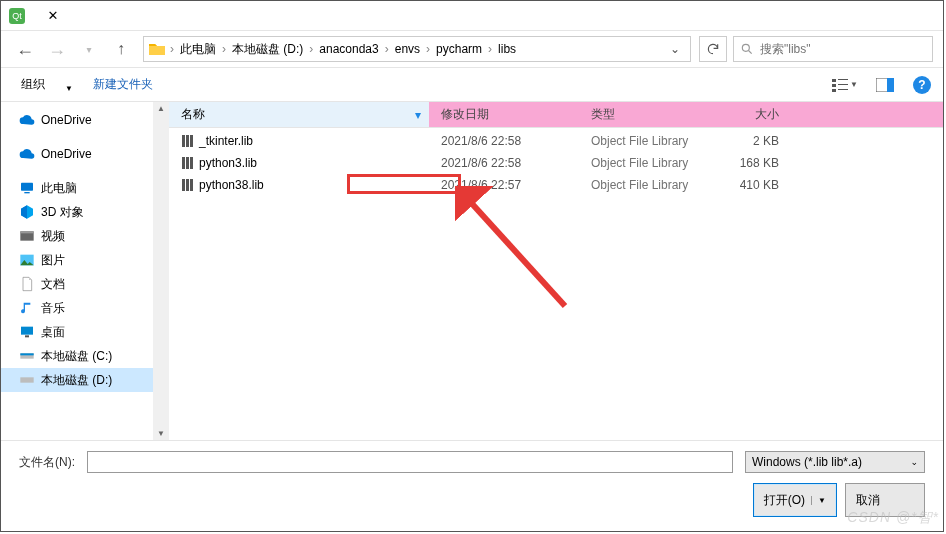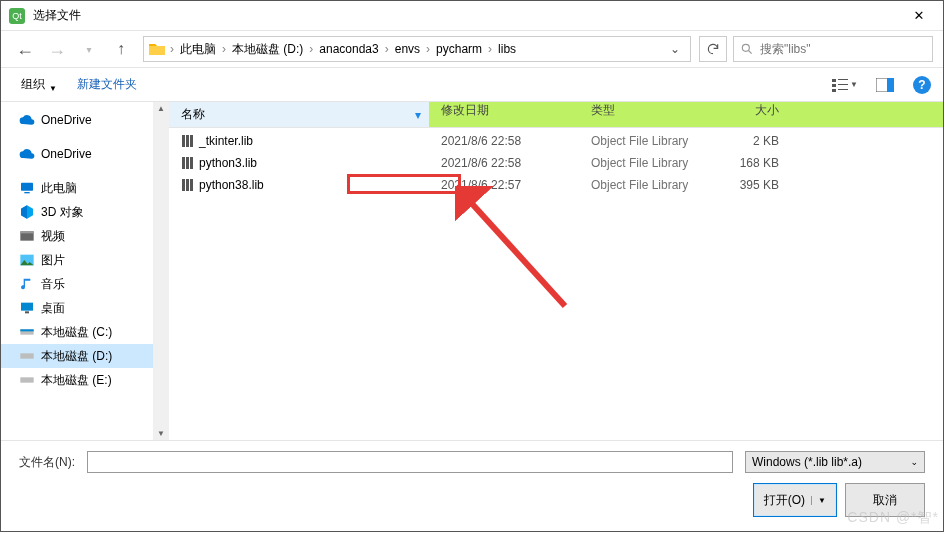--- a/index.html
+++ b/index.html
@@ -15,71 +15,70 @@
 .nav-up{font-size:16px}
 .addr{flex:1;height:26px;border:1px solid #ccc;display:flex;align-items:center;padding:0 4px;background:#fff;margin:0 4px}
 .addr .folder-ic{width:18px;height:18px;margin-right:2px}
 .addr .crumb{padding:2px 4px;cursor:pointer}
 .addr .sep{color:#888;padding:0 2px}
 .addr .drop{margin-left:auto;padding:0 6px;color:#555}
 .refresh{width:28px;height:26px;border:1px solid #ccc;display:flex;align-items:center;justify-content:center;margin-right:2px}
 .search{width:200px;height:26px;border:1px solid #ccc;display:flex;align-items:center;padding:0 6px;color:#888}
 .search input{border:none;outline:none;flex:1;margin-left:6px;color:#888}
 .toolbar{height:34px;display:flex;align-items:center;padding:0 12px;gap:4px;border-top:1px solid #e5e5e5}
-.toolbar .menu{color:#1a62b8;padding:4px 8px;cursor:pointer;display:flex;align-items:flex-end;gap:4px}
+.toolbar .menu{color:#1a62b8;padding:4px 8px;cursor:pointer;display:flex;align-items:flex-end;gap:20px}
 .toolbar .spacer{flex:1}
 .toolbar .view-btn{width:32px;height:24px;display:flex;align-items:center;justify-content:center;gap:2px;cursor:pointer;margin-left:4px}
 .toolbar .help{width:18px;height:18px;border-radius:50%;background:#1e88e5;color:#fff;display:flex;align-items:center;justify-content:center;font-weight:bold;margin-left:8px}
 .body{flex:1;display:flex;border-top:1px solid #e5e5e5;overflow:hidden}
 .sidebar{width:168px;border-right:1px solid #e5e5e5;overflow-y:auto;padding:6px 0}
 .side-item{height:24px;display:flex;align-items:center;padding-left:18px;gap:6px;cursor:pointer}
 .side-item.selected{background:#cce8ff}
 .side-item .icon{width:16px;height:16px;display:flex;align-items:center;justify-content:center}
 .side-group{margin-bottom:10px}
 .cloud-ic{color:#0078d4}
 .pc-ic svg{fill:#0078d4}
 .content{flex:1;display:flex;flex-direction:column}
-.col-headers{height:26px;display:flex;border-bottom:1px solid #e5e5e5;background:#bef264}
+.col-headers{height:26px;display:flex;align-items:center;border-bottom:1px solid #e5e5e5;background:#f9a8d4}
 .col{padding-left:12px;color:#444}
 .col-name{width:260px;background:#e6f2fb;height:100%;display:flex;align-items:center;justify-content:space-between;padding-right:8px}
 .col-date{width:150px}
 .col-type{width:140px}
 .col-size{width:80px;text-align:right;padding-right:20px}
 .file-list{flex:1;padding-top:2px;position:relative}
 .file-row{height:22px;display:flex;align-items:center;padding-left:12px}
 .file-row .fname{width:248px;display:flex;align-items:center;gap:2px}
 .file-row .fdate{width:150px;padding-left:12px;color:#555}
 .file-row .ftype{width:140px;padding-left:12px;color:#737373}
 .file-row .fsize{width:80px;text-align:right;padding-right:20px;color:#555}
 .lib-ic{width:16px;height:14px;display:inline-flex}
 .highlight{position:absolute;border:3px solid #e53935;left:178px;top:46px;width:114px;height:20px;pointer-events:none}
 .arrow-annot{position:absolute;left:286px;top:58px;pointer-events:none}
 .footer{border-top:1px solid #e5e5e5;padding:10px 18px 14px;display:flex;flex-direction:column;gap:10px}
 .fname-row{display:flex;align-items:center;gap:12px}
 .fname-row label{color:#333}
 .fname-input{flex:1;height:22px;border:1px solid #999;padding:0 4px}
 .filter{width:180px;height:22px;border:1px solid #999;background:#e8e8e8;display:flex;align-items:center;padding:0 6px;justify-content:space-between}
 .btn-row{display:flex;justify-content:flex-end;gap:8px}
-.btn{min-width:80px;height:24px;border:1px solid #999;background:#e8e8e8;display:flex;align-items:center;justify-content:center;padding:16px 10px;cursor:pointer}
+.btn{min-width:80px;height:24px;border:1px solid #999;background:#e8e8e8;display:flex;align-items:center;justify-content:space-between;padding:16px 10px;cursor:pointer}
 .btn.primary{border:1px solid #0078d4;box-shadow:0 0 0 1px #cde6f7 inset}
 .btn .dd{margin-left:6px;font-size:8px;border-left:1px solid #999;padding-left:6px}
-.watermark{position:absolute;right:4px;bottom:4px;color:#bbb;font-size:14px;opacity:.55;letter-spacing:1px}
+.watermark{position:absolute;right:4px;bottom:4px;color:#bbb;font-size:14px;font-style:italic;opacity:.55;letter-spacing:1px}
 .scrollbar-v{position:absolute;right:0;top:0;bottom:0;width:16px;background:#f0f0f0;display:flex;flex-direction:column;align-items:center;justify-content:space-between;padding:2px 0}
 .scrollbar-v .sb-btn{font-size:8px;color:#666}
 .side-wrap{position:relative;height:100%}
 svg{display:block}
 </style>
 </head>
 <body>
 
 <div class="dialog">
 
   <div class="titlebar">
     <div class="app-icon">Qt</div>
-    <div class="title">选择文件</div>
     <div class="close">✕</div>
   </div>
 
   <div class="navbar">
     <div class="nav-btn">←</div>
     <div class="nav-btn disabled">→</div>
     <div class="nav-btn disabled" style="font-size:10px">▾</div>
     <div class="nav-btn nav-up">↑</div>
 
     <div class="addr">
@@ -204,20 +203,29 @@
                 <svg width="16" height="16" viewBox="0 0 24 24">
                   <rect x="2" y="4" width="20" height="16" fill="#4fc3f7"></rect>
                   <path fill="#2e7d32" d="M2 20l6-8 5 6 3-3 6 5z"></path>
                 </svg>
               </span>
           <span>图片</span>
         </div>
         <div class="side-item">
           <span class="icon">
                 <svg width="16" height="16" viewBox="0 0 24 24">
+                  <path fill="#fff" stroke="#888" d="M6 2h9l4 4v16H6z"></path>
+                  <path fill="#ccc" d="M15 2v4h4z"></path>
+                </svg>
+              </span>
+          <span>文档</span>
+        </div>
+        <div class="side-item">
+          <span class="icon">
+                <svg width="16" height="16" viewBox="0 0 24 24">
                   <path fill="#1e88e5" d="M9 17a3 3 0 11-2-3V4h10v3H9z"></path>
                 </svg>
               </span>
           <span>音乐</span>
         </div>
         <div class="side-item">
           <span class="icon">
                 <svg width="16" height="16" viewBox="0 0 24 24">
                   <rect x="3" y="4" width="18" height="12" fill="#0288d1"></rect>
                   <rect x="9" y="17" width="6" height="3" fill="#555"></rect>
@@ -234,28 +242,20 @@
               </span>
           <span>本地磁盘 (C:)</span>
         </div>
         <div class="side-item selected">
           <span class="icon">
                 <svg width="16" height="16" viewBox="0 0 24 24">
                   <rect x="2" y="8" width="20" height="8" fill="#bdbdbd"></rect>
                 </svg>
               </span>
           <span>本地磁盘 (D:)</span>
-        </div>
-        <div class="side-item">
-          <span class="icon">
-                <svg width="16" height="16" viewBox="0 0 24 24">
-                  <rect x="2" y="8" width="20" height="8" fill="#bdbdbd"></rect>
-                </svg>
-              </span>
-          <span>本地磁盘 (E:)</span>
         </div>
       </div>
     </div>
     <div class="scrollbar-v">
           <span class="sb-btn">▲</span>
           <span class="sb-btn">▼</span>
         </div>
     </div>
 
     <div class="content">
@@ -305,21 +305,21 @@
                 <svg width="16" height="14" viewBox="0 0 16 14">
                   <rect x="1" y="1" width="3" height="12" fill="#555"></rect>
                   <rect x="5" y="1" width="3" height="12" fill="#555"></rect>
                   <rect x="9" y="1" width="3" height="12" fill="#555"></rect>
                 </svg>
               </span>
               <span>python38.lib</span>
             </div>
           <div class="fdate">2021/8/6 22:57</div>
           <div class="ftype">Object File Library</div>
-          <div class="fsize">395 KB</div>
+          <div class="fsize">410 KB</div>
         </div>
 
         <div class="highlight"></div>
         <svg class="arrow-annot" width="120" height="130" viewBox="0 0 120 130">
           <defs>
               <marker id="ah" markerWidth="10" markerHeight="10" refX="2" refY="5" orient="auto">
                 <path d="M0 0L10 5L0 10z" fill="#e53935"></path>
               </marker>
             </defs>
           <line x1="110" y1="120" x2="10" y2="10" stroke="#e53935" stroke-width="6" marker-end="url(#ah)"></line>

